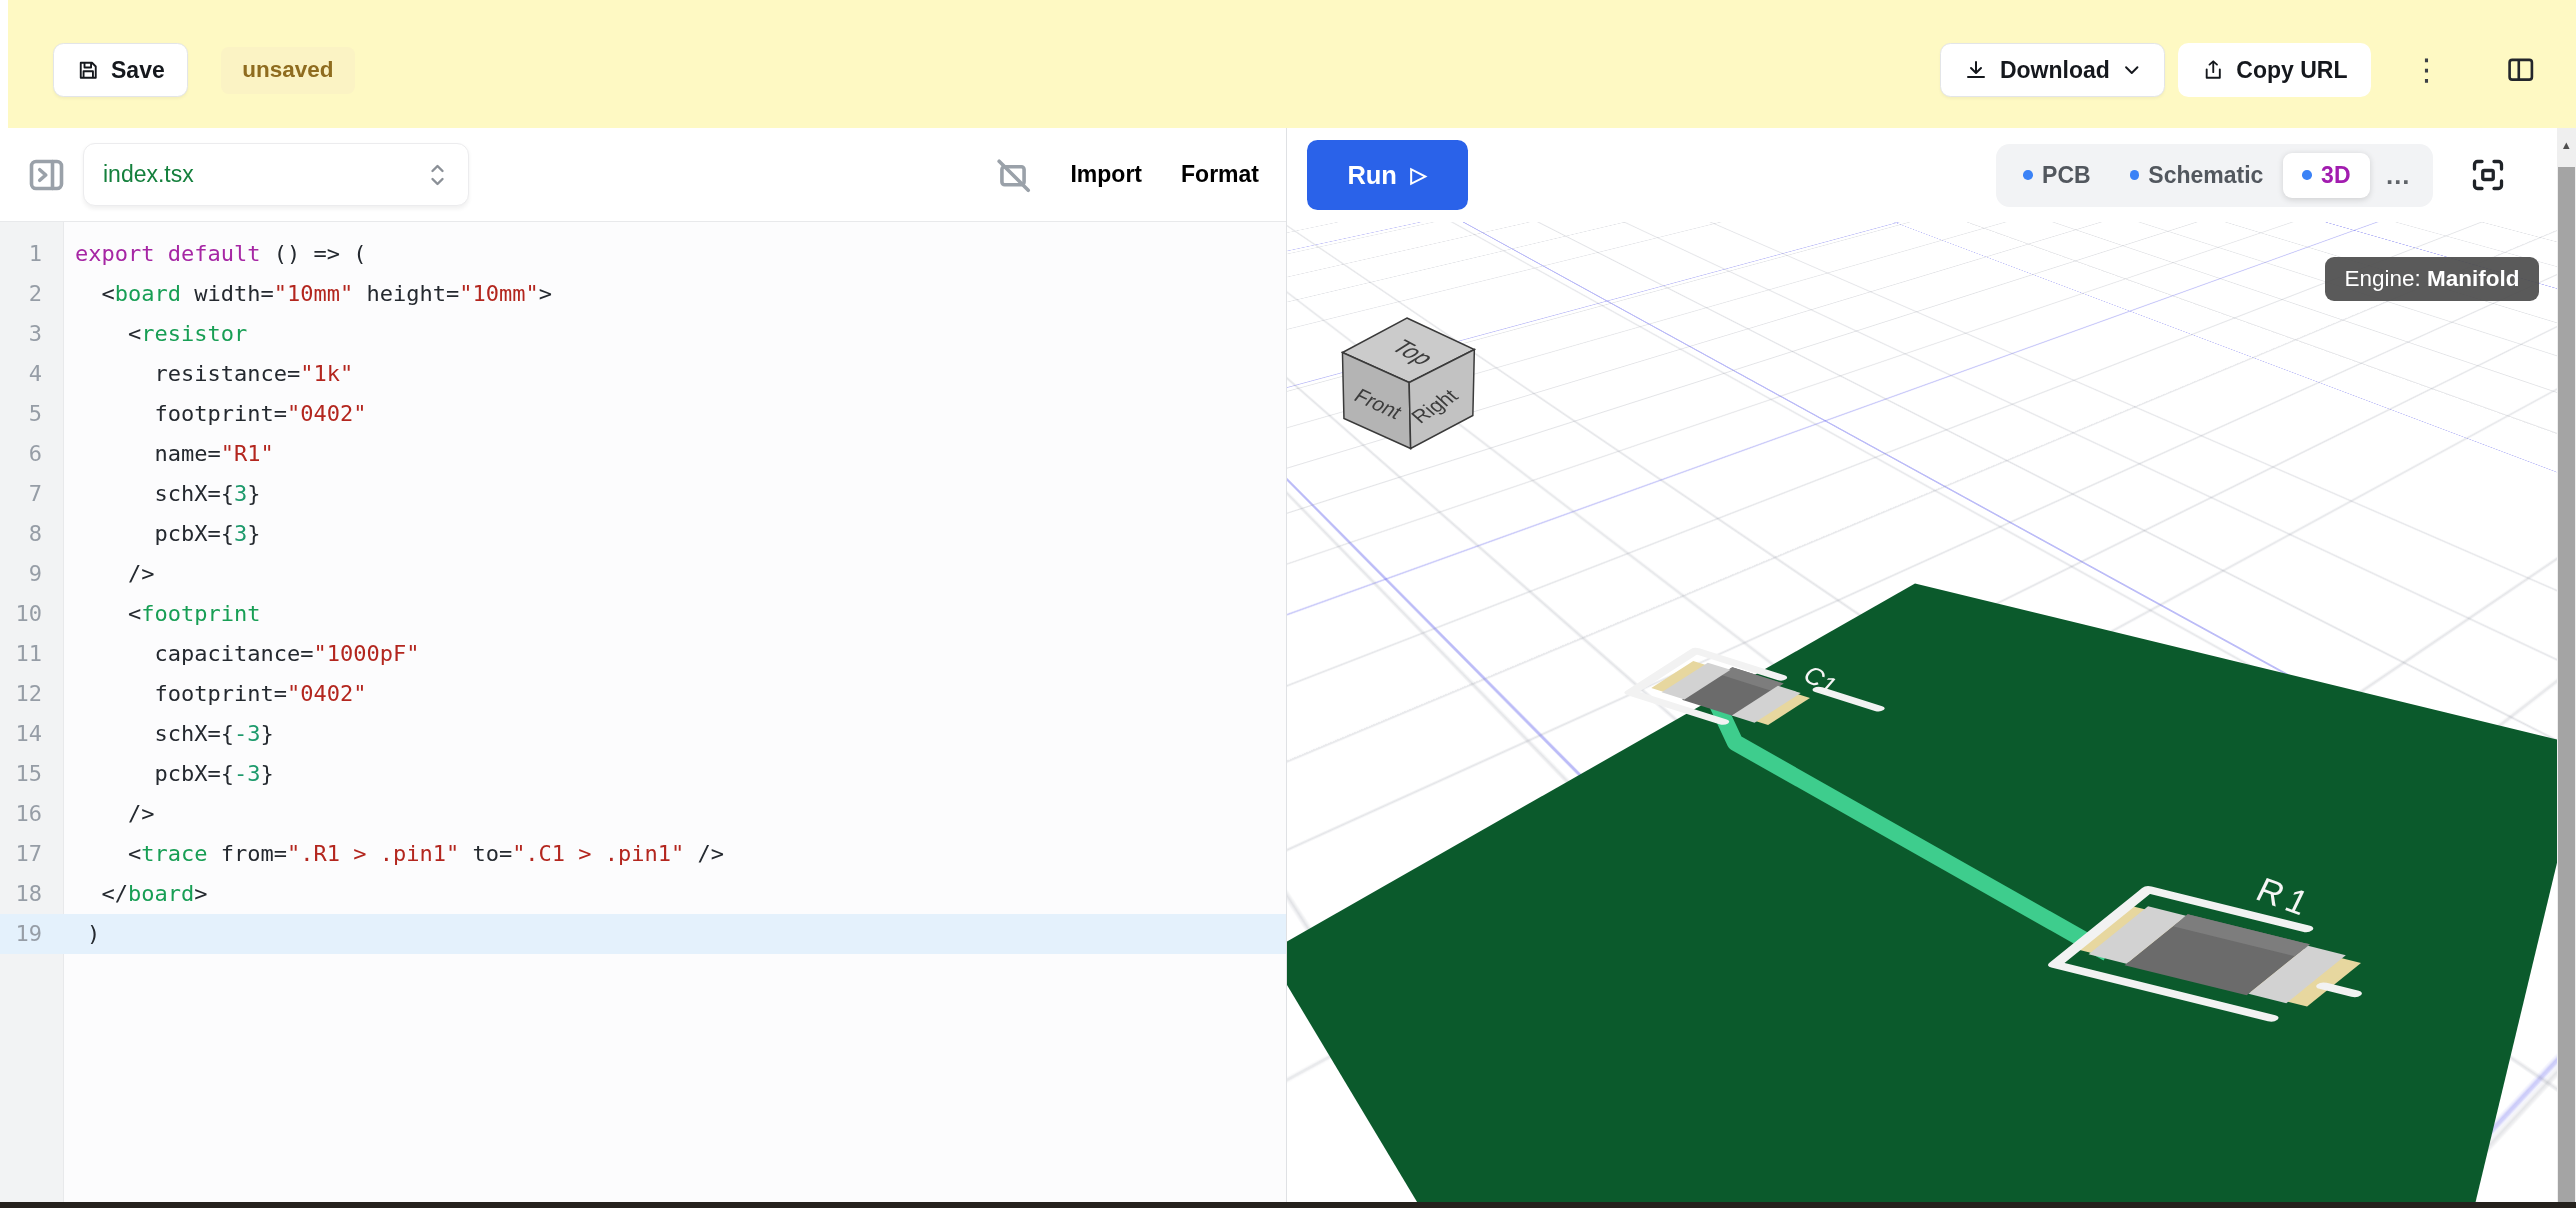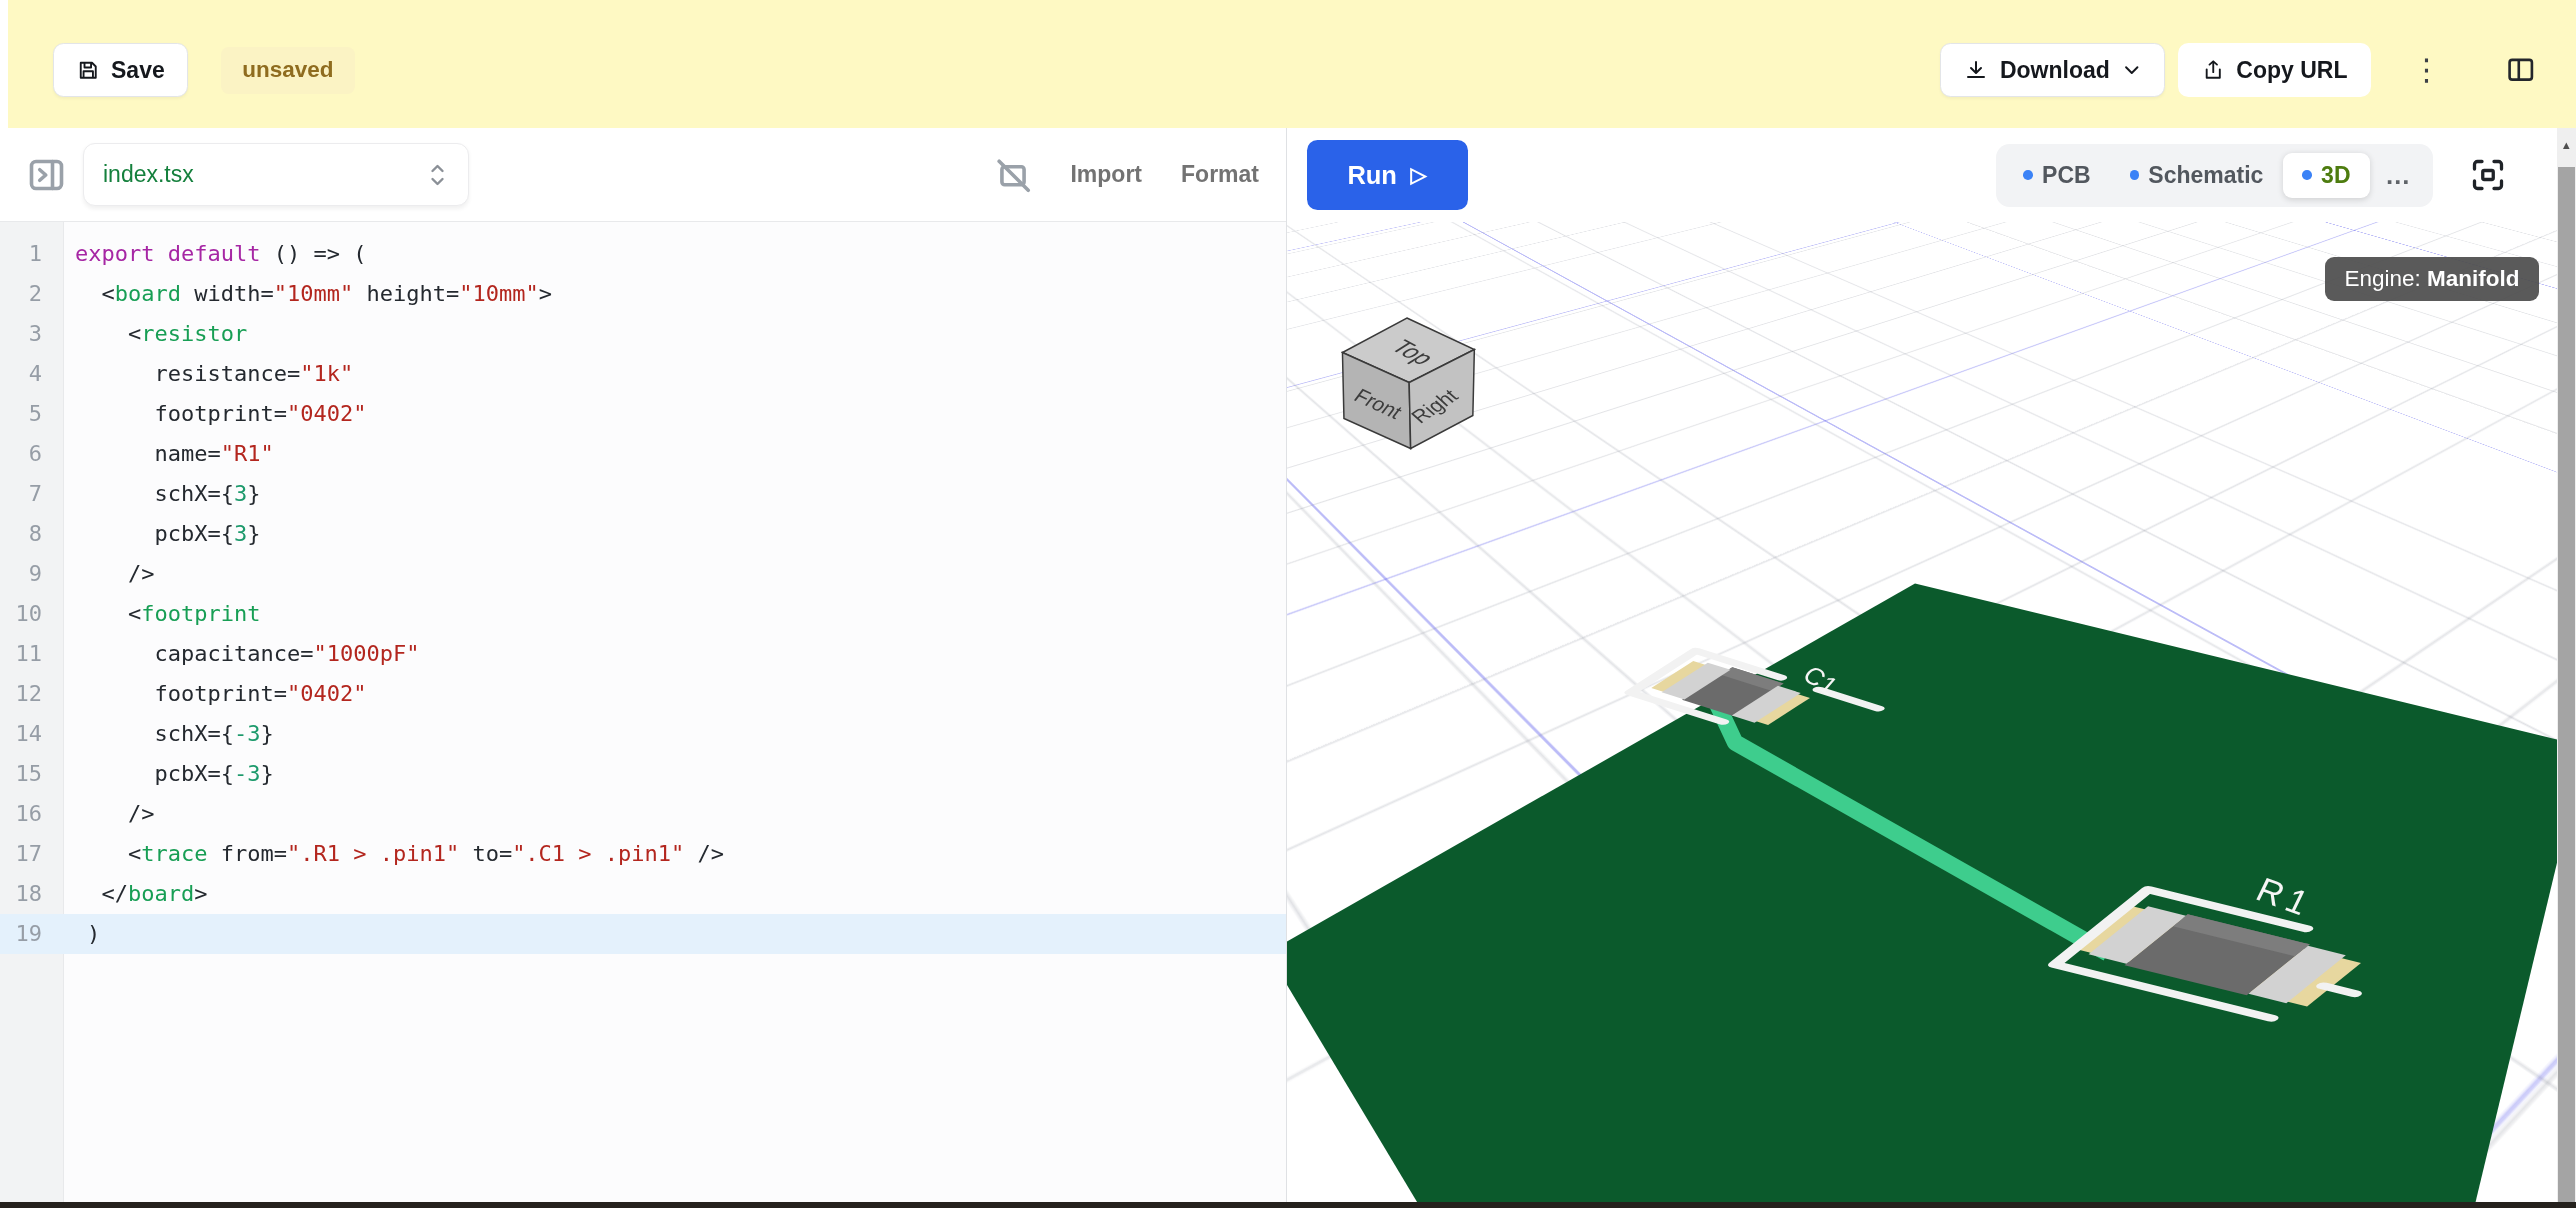--- a/index.html
+++ b/index.html
@@ -29,21 +29,21 @@
   .viewer-panel{position:relative;flex:1;background:#fff;overflow:hidden;}
 
   
   .ed-toolbar{position:relative;height:94px;border-bottom:1.5px solid #e8e9eb;background:#fff;
        display:flex;align-items:center;padding:0 27px;box-sizing:border-box;}
   .file-select{display:flex;align-items:center;justify-content:space-between;width:386px;
        height:63px;margin-left:16.5px;background:#fff;border:1.5px solid #ececee;border-radius:12px;
        padding:0 19.5px;font-size:23px;color:#15803d;cursor:pointer;
        box-shadow:0 2.2px 4.5px rgba(0,0,0,.06);}
   .ed-toolbar .spacer{flex:1;}
-  .txt-btn{background:none;border:none;font-size:23px;font-weight:600;color:#737373;
+  .txt-btn{background:none;border:none;font-size:23px;font-weight:600;color:#000000;
        cursor:pointer;padding:0;margin-left:39px;}
 
   
   .code-area{position:absolute;left:0;top:94px;right:0;bottom:0;background:#fcfcfd;
        font-family:"DejaVu Sans Mono",monospace;font-size:22px;overflow:hidden;}
   .gutter-bg{position:absolute;left:0;top:0;bottom:0;width:63px;background:#f2f3f4;
        border-right:1.5px solid #e8e9eb;}
   .code-lines{position:relative;padding-top:12px;}
   .code-line{position:relative;display:flex;height:40px;line-height:40px;white-space:pre;}
   .code-line.active{background:#e4f1fc;gap:12px;}
@@ -63,21 +63,21 @@
        border-radius:10.5px;width:161px;height:70px;justify-content:center;font-size:25.5px;
        font-weight:600;cursor:pointer;font-family:"Liberation Sans",sans-serif;}
   .run .play{font-size:21px;}
   .vw-right{display:flex;align-items:center;}
   .tabs{display:flex;align-items:center;background:#f2f3f5;border-radius:13.5px;
        padding:6px 7.5px;height:63px;box-sizing:border-box;}
   .tab{display:flex;align-items:center;gap:9px;border:none;background:none;font-size:23px;
        font-weight:600;color:#52575e;padding:9px 19.5px;border-radius:9px;cursor:pointer;
        font-family:"Liberation Sans",sans-serif;}
   .tab .dot{width:9.7px;height:9.7px;border-radius:50%;background:var(--tab_dot);}
-  .tab.active{background:#fff;color:#4d7c0f;box-shadow:0 1.5px 6px rgba(0,0,0,.14);}
+  .tab.active{background:#fff;color:#a21caf;box-shadow:0 1.5px 6px rgba(0,0,0,.14);}
   .tab-overflow{border:none;background:none;font-size:25.5px;font-weight:700;color:#5f6368;
        padding:0 15px;cursor:pointer;}
   .fullscreen-btn{background:none;border:none;cursor:pointer;margin-left:34px;padding:0;}
 
   
   .viewport{position:absolute;left:0;top:94px;right:0;bottom:0;overflow:hidden;background:#fff;}
   .grid-plane{position:absolute;left:-120%;top:-150%;width:350%;height:330%;
        transform:perspective(1499px) rotateX(66deg) rotateZ(-42deg);
        background-image:
          repeating-linear-gradient(0deg,  rgba(120,125,140,.22) 0 1.5px, transparent 1.5px 82px),

